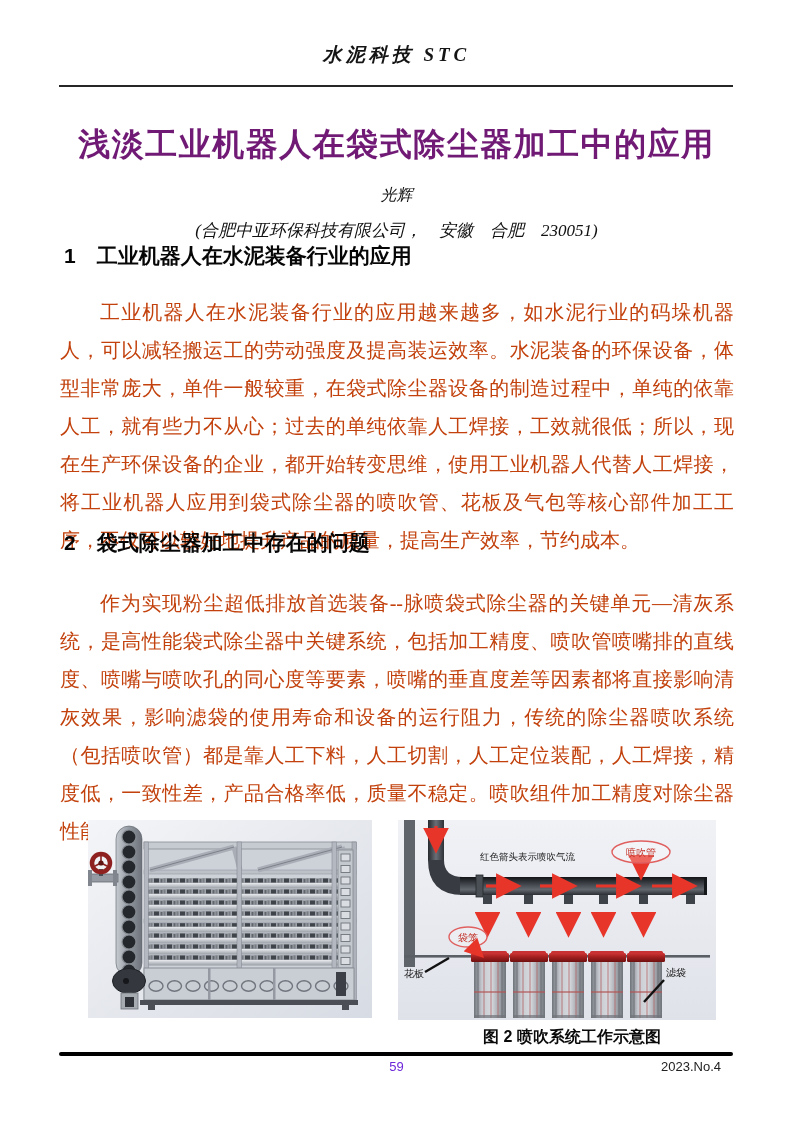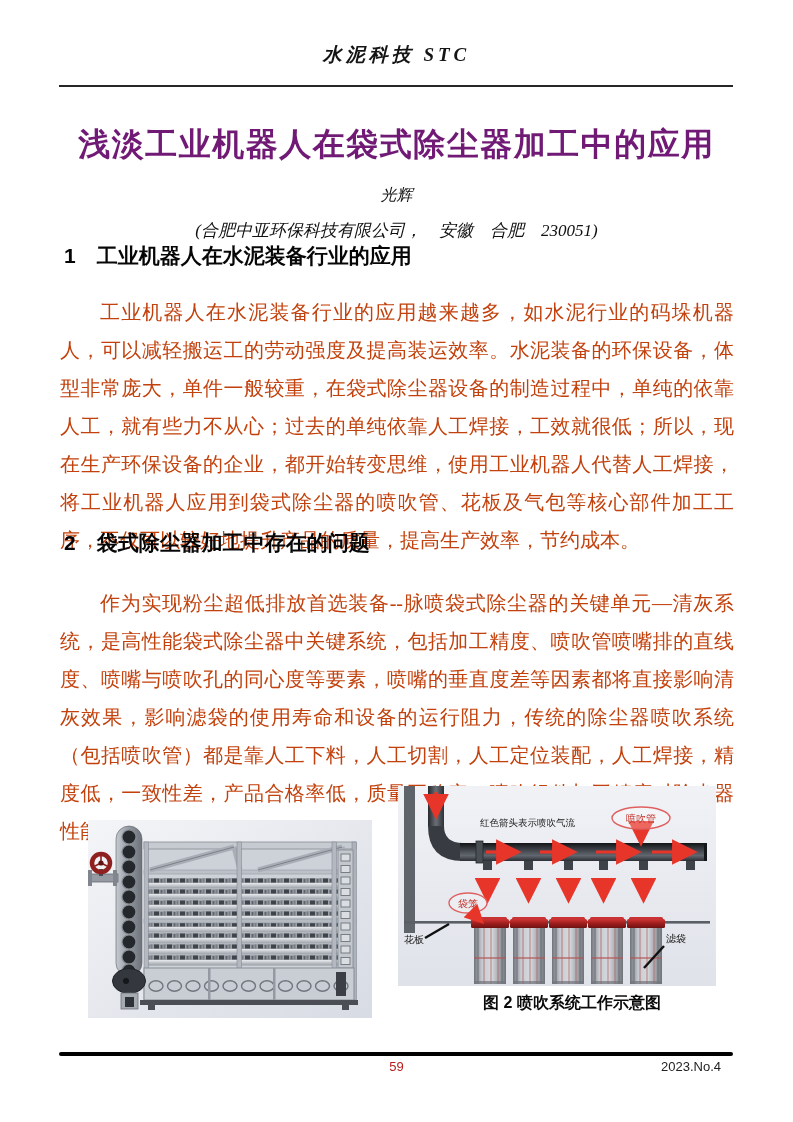--- a/index.html
+++ b/index.html
@@ -36,32 +36,32 @@
   .sec-num { display:inline-block; margin-right:21px; }
   .body-para {
     position:absolute; left:60px; width:674px; margin:0;
     font:20px/38px "Liberation Serif", serif; color:#c2410c;
     text-align:justify; text-indent:2em;
   }
   .para1 { top:293px; }
   .para2 { top:584px; }
   figure.fig { position:absolute; margin:0; padding:0; }
   .fig1 { left:88px;  top:820px; width:284px; }
-  .fig2 { left:398px; top:786px; width:348px; }
+  .fig2 { left:398px; top:820px; width:348px; }
   figcaption {
     text-align:center; margin-top:7px;
     font:bold 16px "Liberation Sans", sans-serif; color:#0a0a0a;
   }
   .footer-rule {
     position:absolute; left:59px; top:1052px; width:674px; height:3.5px;
     background:#000; border-radius:2px;
   }
   .page-number {
     position:absolute; top:1059px; left:0; width:793px; text-align:center;
-    font:13px "Liberation Sans", sans-serif; color:#b91c1c;
+    font:13px "Liberation Sans", sans-serif; color:#6d28d9;
   }
   .issue {
     position:absolute; top:1059px; right:72px;
     font:13px "Liberation Sans", sans-serif; color:#222;
   }
   svg { display:block; }
   .svg-label { font-family:"Liberation Sans", sans-serif; }
 </style>
 </head>
 <body>

